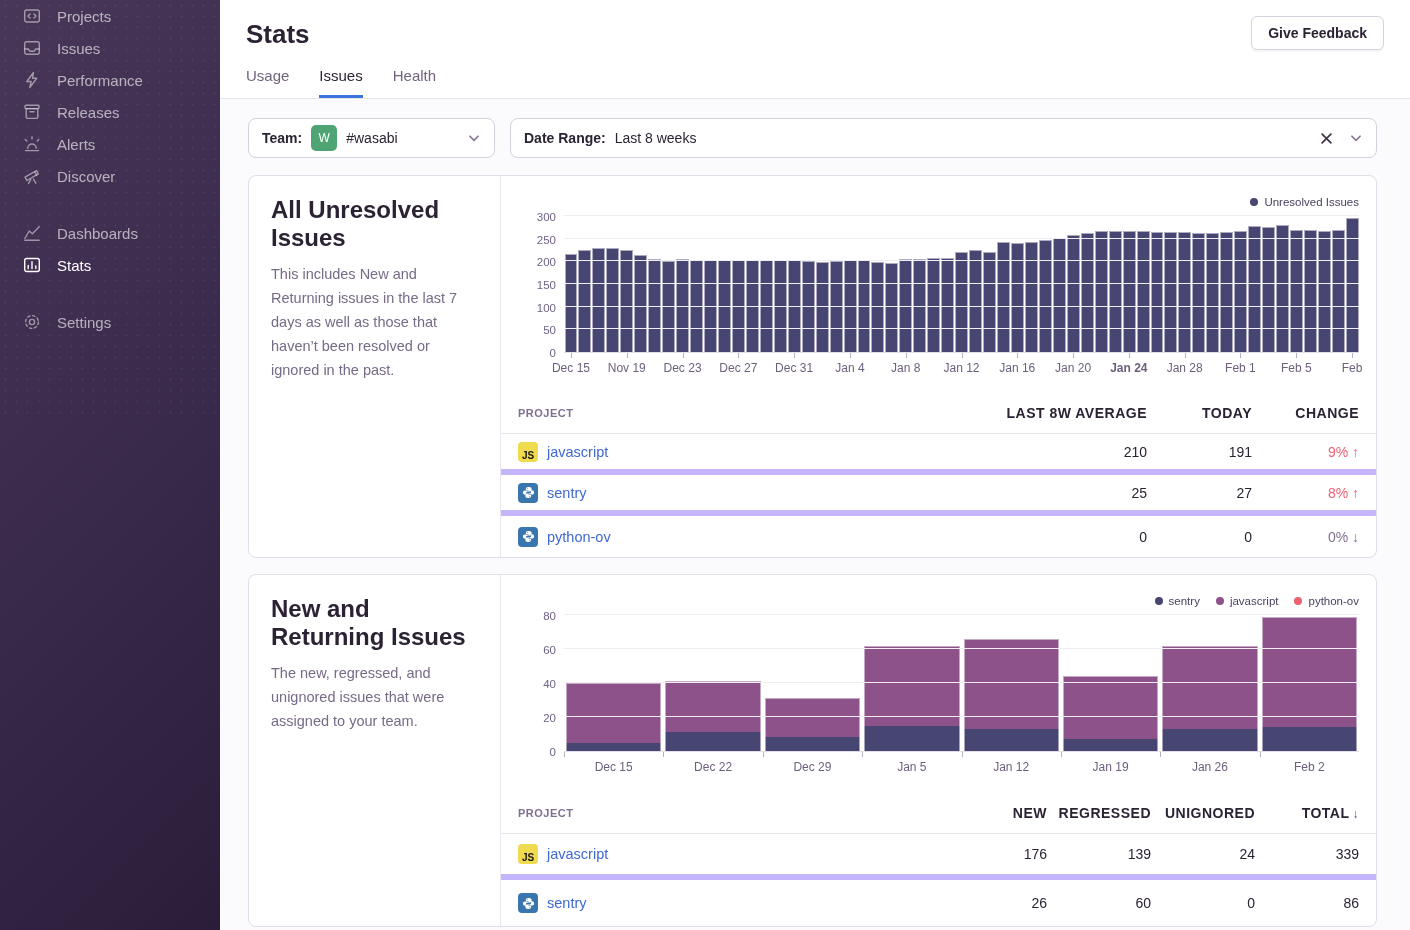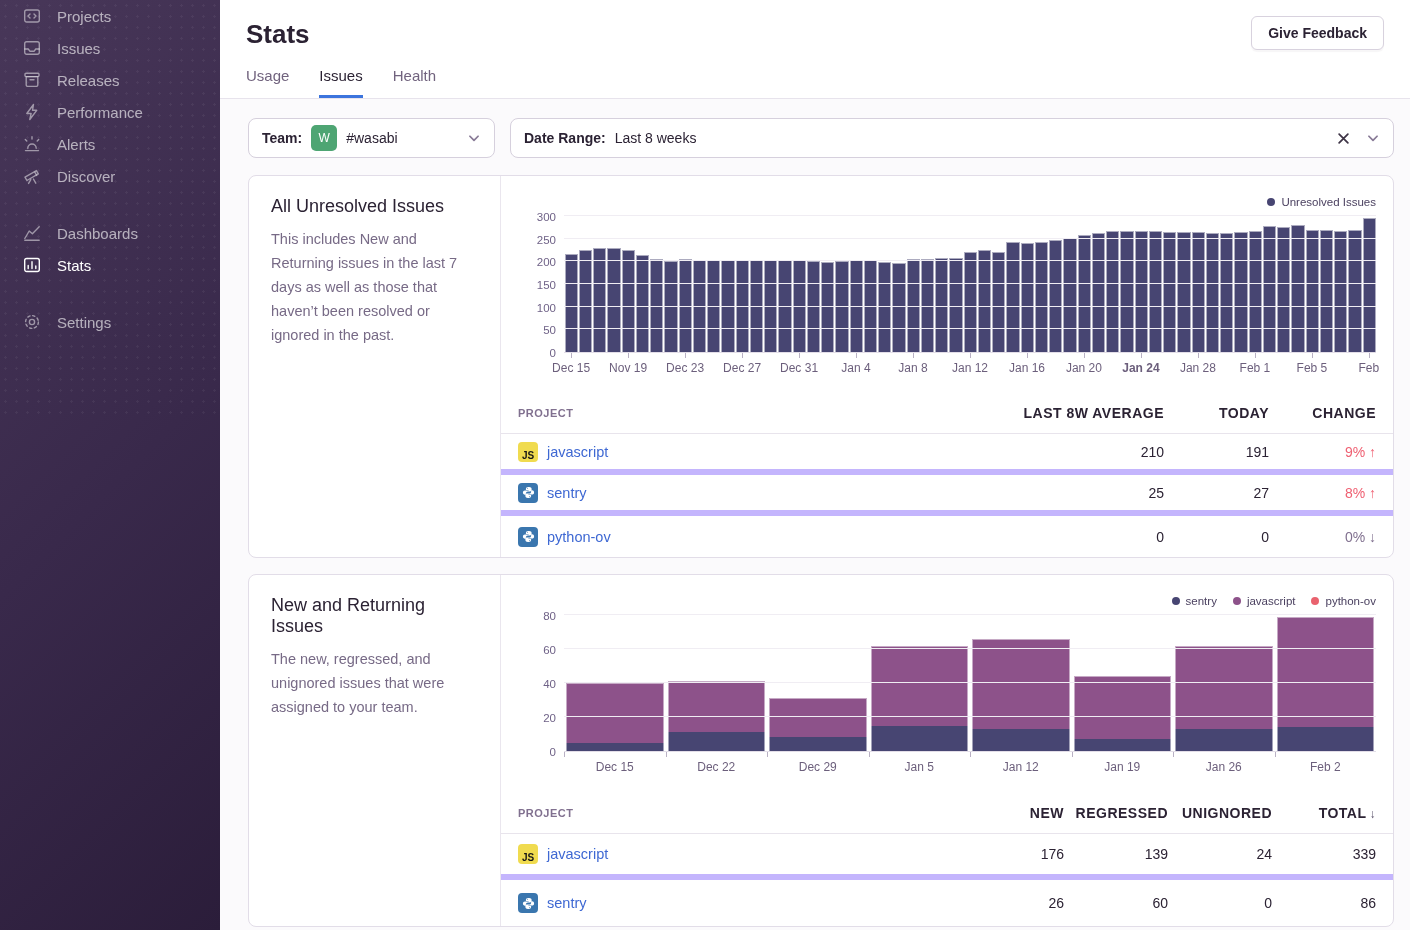--- a/index.html
+++ b/index.html
@@ -27,37 +27,37 @@
   .main { flex:1; display:flex; flex-direction:column; min-width:0; }
   .topbar { background:#fff; padding:0 26px; border-bottom:1px solid #e7e3ec; position:relative; flex-shrink:0; }
   .page-title { padding-top:19px; font-size:26px; font-weight:700; color:#2b2233; }
   .feedback-btn { position:absolute; right:26px; top:16px; background:#fff; border:1px solid #d8d2de;
     border-radius:6px; padding:8px 16px; font-size:14px; font-weight:700; color:#2b2233; cursor:pointer;
     box-shadow:0 2px 1px rgba(43,34,51,.04); font-family:inherit; }
   .tabs { display:flex; gap:30px; margin-top:17px; }
   .tab { padding-bottom:11px; font-size:15px; color:#71637e; border-bottom:3px solid transparent; cursor:pointer; }
   .tab.active { color:#2b2233; border-bottom-color:#3c74dd; }
 
-  .content { flex:1; padding:19px 16px 0 28px; overflow:hidden; }
+  .content { flex:1; padding:19px 33px 0 28px; overflow:hidden; }
   .filters { display:flex; gap:15px; margin-bottom:17px; }
   .select { height:40px; background:#fff; border:1px solid #d6d0dd; border-radius:8px;
     display:flex; align-items:center; padding:0 13px; gap:9px; font-size:14px; cursor:pointer; }
   .team-select { width:247px; }
   .date-select { flex:1; }
   .flt-label { font-weight:700; color:#2b2233; }
   .team-avatar { width:26px; height:26px; border-radius:5px; color:#fff; font-size:12px;
     display:flex; align-items:center; justify-content:center; flex-shrink:0; }
   .spacer { flex:1; }
   .chev { width:14px; height:14px; color:#887a96; }
   .clear-x { width:15px; height:15px; color:#3e3446; margin-right:6px; cursor:pointer; }
 
   
   .panel { display:flex; background:#fff; border:1px solid #e2dde8; border-radius:8px; margin-bottom:16px; }
   .panel-left { width:252px; padding:20px 22px; border-right:1px solid #eae6ee; flex-shrink:0; }
-  .panel-left h2 { font-size:18px; font-weight:400; color:#2b2233; margin-bottom:10px; }
+  .panel-left h2 { font-size:24px; font-weight:700; color:#2b2233; margin-bottom:10px; }
   .panel-left p { font-size:14.5px; color:#776a86; line-height:24px; }
   .panel-right { flex:1; min-width:0; }
 
   .chart-section { padding:18px 17px 0; }
   .chart-section.c2 { margin-bottom:14px; }
   .legend-row { display:flex; justify-content:flex-end; gap:16px; height:16px; align-items:center;
     font-size:11.5px; color:#4b4160; }
   .legend-item { display:flex; align-items:center; gap:6px; cursor:pointer; }
   .legend-dot { width:8px; height:8px; border-radius:50%; }
   .plot-wrap { position:relative; margin-left:46px; height:136px; margin-top:6px; }
@@ -109,32 +109,32 @@
         <span>Projects</span>
       </div>
       <div class="nav-item">
         <svg viewBox="0 0 18 18" fill="none" stroke="currentColor" stroke-width="1.4" stroke-linecap="round" stroke-linejoin="round">
             <rect x="1.7" y="2.7" width="14.6" height="12.6" rx="2"></rect>
             <path d="M1.7 10h3.6l1.5 2.2h4.4L12.7 10h3.6"></path>
           </svg>
         <span>Issues</span>
       </div>
       <div class="nav-item">
+        <svg viewBox="0 0 18 18" fill="none" stroke="currentColor" stroke-width="1.4" stroke-linejoin="round">
+            <path d="M10.5 1.5L3.8 10.5h4.3L6.8 16.5l6.9-9.2H9.5z"></path>
+          </svg>
+        <span>Performance</span>
+      </div>
+      <div class="nav-item">
         <svg viewBox="0 0 18 18" fill="none" stroke="currentColor" stroke-width="1.4" stroke-linecap="round" stroke-linejoin="round">
             <rect x="2" y="2.2" width="14" height="3.4" rx="1"></rect>
             <path d="M3.2 5.6h11.6v8.2a1.6 1.6 0 01-1.6 1.6H4.8a1.6 1.6 0 01-1.6-1.6z"></path>
             <path d="M7 8.8h4"></path>
           </svg>
         <span>Releases</span>
-      </div>
-      <div class="nav-item">
-        <svg viewBox="0 0 18 18" fill="none" stroke="currentColor" stroke-width="1.4" stroke-linejoin="round">
-            <path d="M10.5 1.5L3.8 10.5h4.3L6.8 16.5l6.9-9.2H9.5z"></path>
-          </svg>
-        <span>Performance</span>
       </div>
       <div class="nav-item">
         <svg viewBox="0 0 18 18" fill="none" stroke="currentColor" stroke-width="1.4" stroke-linecap="round" stroke-linejoin="round">
             <path d="M4.8 13.2a4.2 4.2 0 018.4 0"></path>
             <path d="M2.5 15.6h13M9 4V1.8M3.8 6L2.3 4.5M14.2 6l1.5-1.5"></path>
           </svg>
         <span>Alerts</span>
       </div>
       <div class="nav-item">
         <svg viewBox="0 0 18 18" fill="none" stroke="currentColor" stroke-width="1.4" stroke-linecap="round" stroke-linejoin="round">

